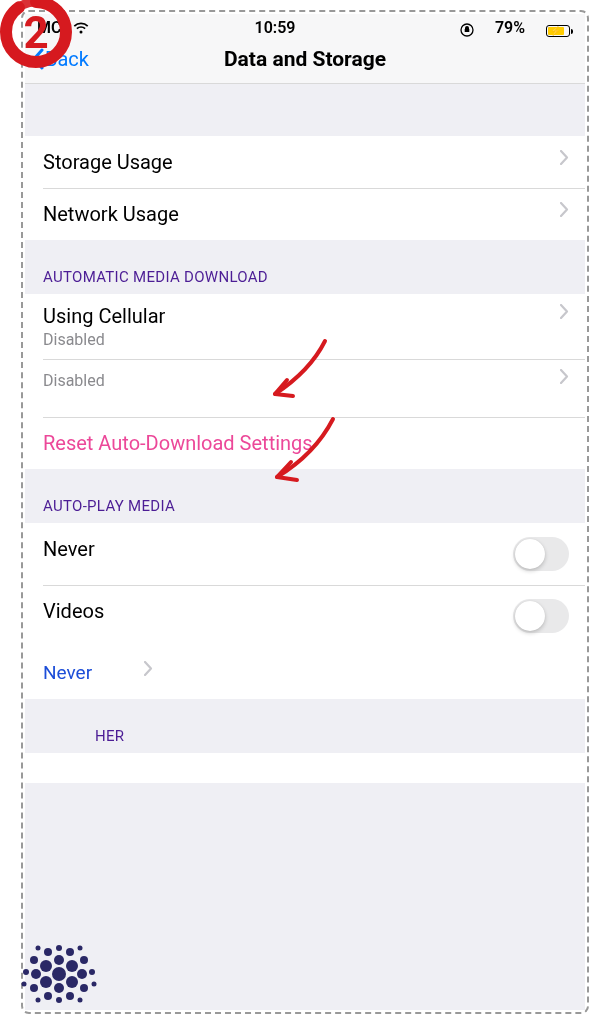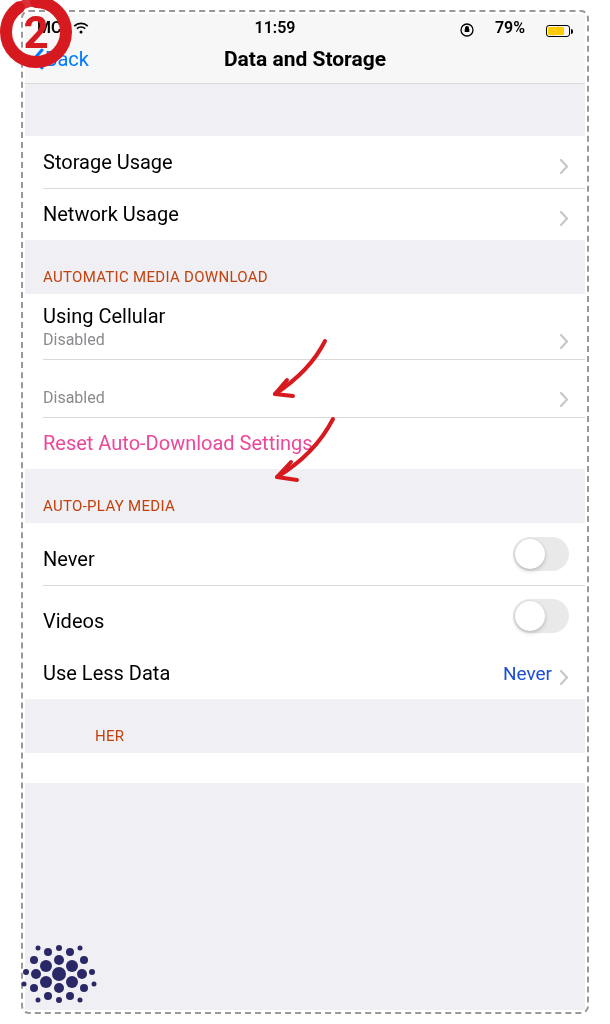--- a/index.html
+++ b/index.html
@@ -115,35 +115,36 @@
     .nav-title {
       flex: 1;
       text-align: center;
       font-size: 21px;
       font-weight: 700;
       color: #000;
     }
     .section-header {
       padding: 28px 18px 8px 18px;
       font-size: 15px;
-      color: #c2410c;
+      color: #4c1d95;
       letter-spacing: 0.3px;
     }
     .section-header.first {
       padding-top: 44px;
     }
     .row-group {
       background: #fff;
     }
     .row {
       display: flex;
-      align-items: flex-end;
+      align-items: flex-start;
       padding: 14px 16px 14px 18px;
       position: relative;
       min-height: 52px;
+      gap: 44px;
     }
     .row.tall {
       min-height: 58px;
       padding-top: 10px;
       padding-bottom: 10px;
     }
     .row + .row::before {
       content: "";
       position: absolute;
       top: 0;
@@ -235,21 +236,21 @@
 
   <div class="status-bar">
     <div class="status-left">
       <span>MCI</span>
       <span class="wifi-icon">
         <svg width="18" height="14" viewBox="0 0 18 14">
             <path d="M9 12.5a1.5 1.5 0 100-3 1.5 1.5 0 000 3zm-3.5-4.2a5 5 0 017 0l1.2-1.2a6.7 6.7 0 00-9.4 0l1.2 1.2zm-2.6-2.6a8.7 8.7 0 0112.2 0l1.2-1.2a10.4 10.4 0 00-14.6 0l1.2 1.2z" fill="#000"></path>
           </svg>
       </span>
     </div>
-    <div>11:59</div>
+    <div>10:59</div>
     <div class="status-right">
       <span class="lock-icon">
         <svg width="14" height="14" viewBox="0 0 14 14">
             <circle cx="7" cy="7" r="6" fill="none" stroke="#000" stroke-width="1.3"></circle>
             <path d="M5 6V5a2 2 0 014 0v1h.3v3H4.7V6H5z" fill="#000"></path>
           </svg>
       </span>
       <span>79%</span>
       <span class="battery">
         <span class="battery-body">
@@ -344,23 +345,20 @@
           <div class="row-label">Videos</div>
         </div>
       <div class="toggle">
           <div class="toggle-knob"></div>
         </div>
     </div>
   </div>
 
   <div class="row-group">
     <div class="row">
-      <div class="row-main">
-          <div class="row-label">Use Less Data</div>
-        </div>
       <div class="row-value">Never</div>
       <span class="chevron">
           <svg width="9" height="15" viewBox="0 0 9 15">
             <path d="M1 1l6 6.5L1 14" fill="none" stroke="#c7c7cc" stroke-width="2.2" stroke-linecap="round" stroke-linejoin="round"></path>
           </svg>
         </span>
     </div>
   </div>
 
   <div class="section-header" style="padding-left:70px;">HER</div>

